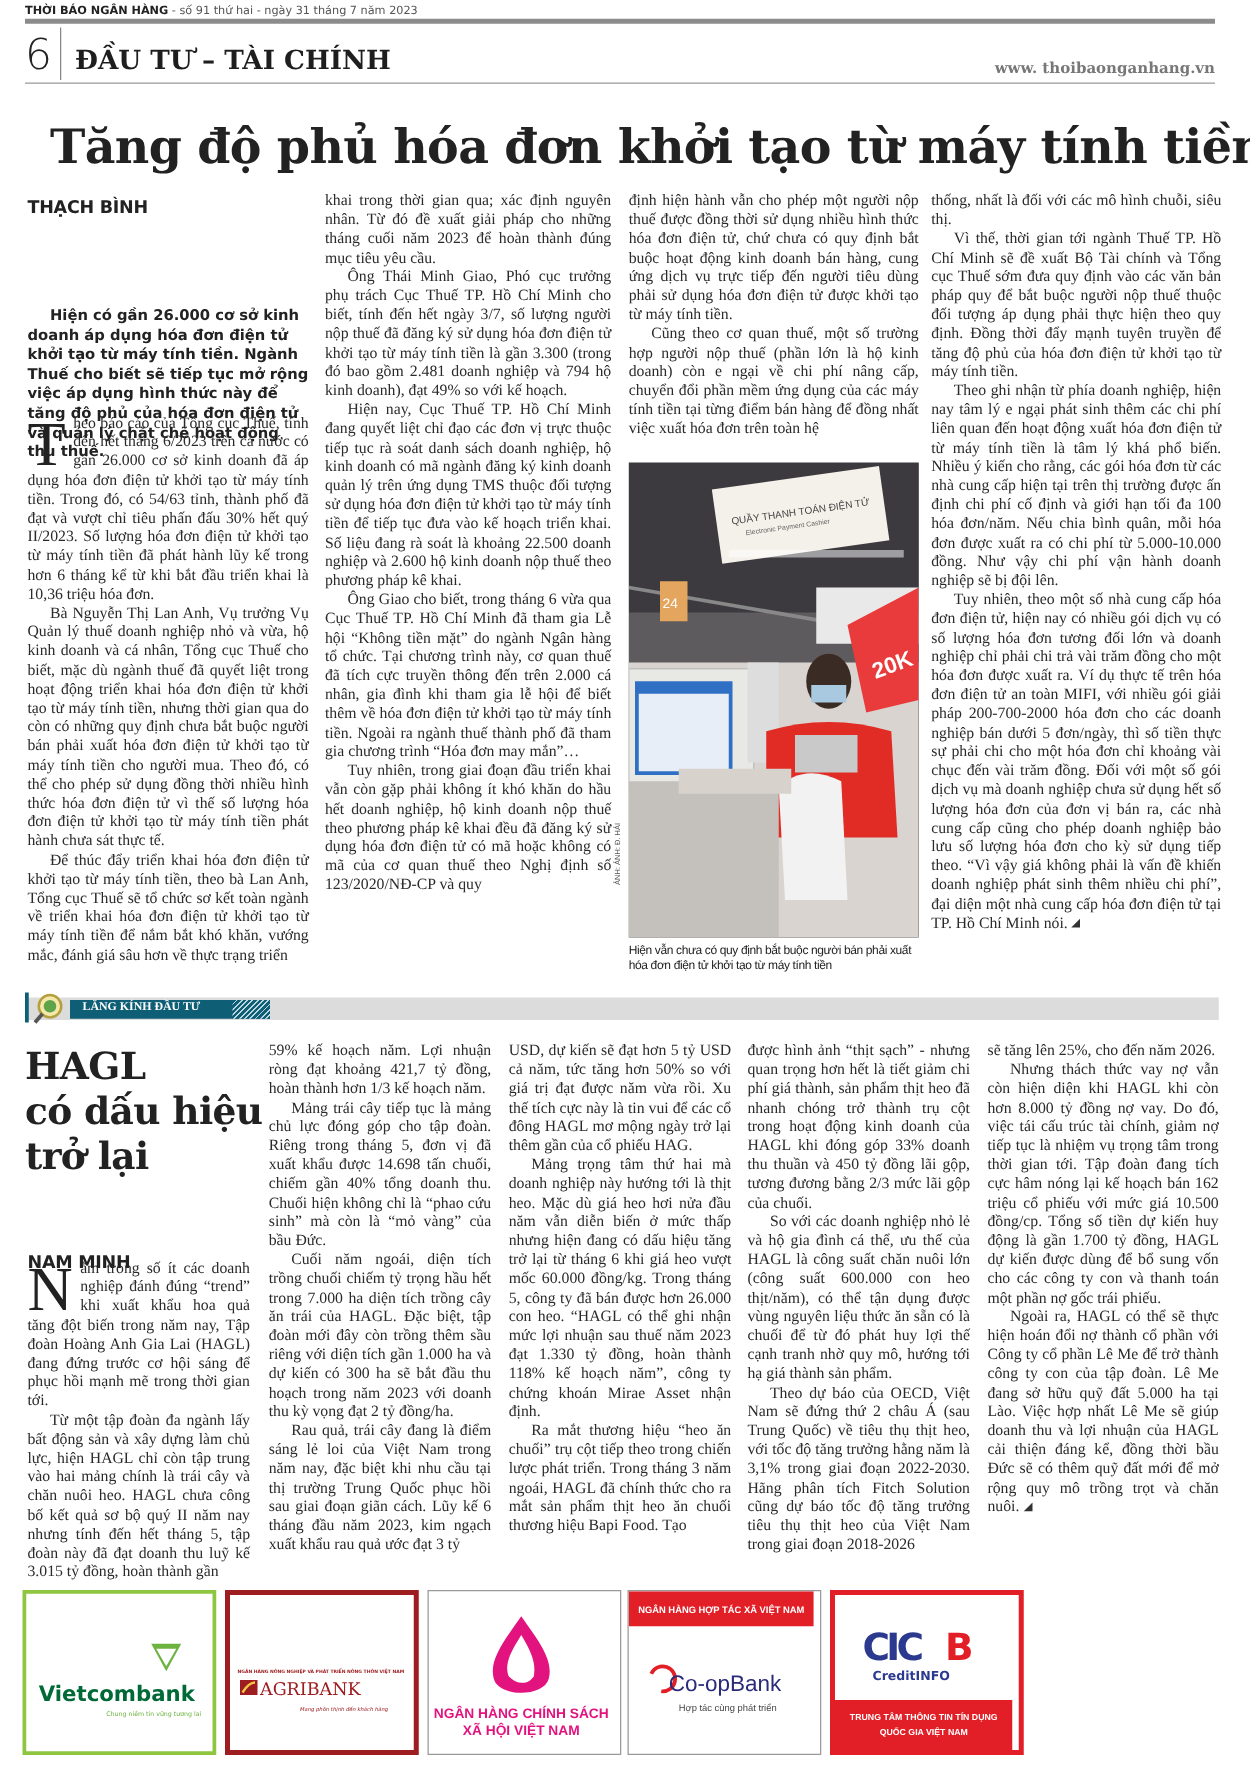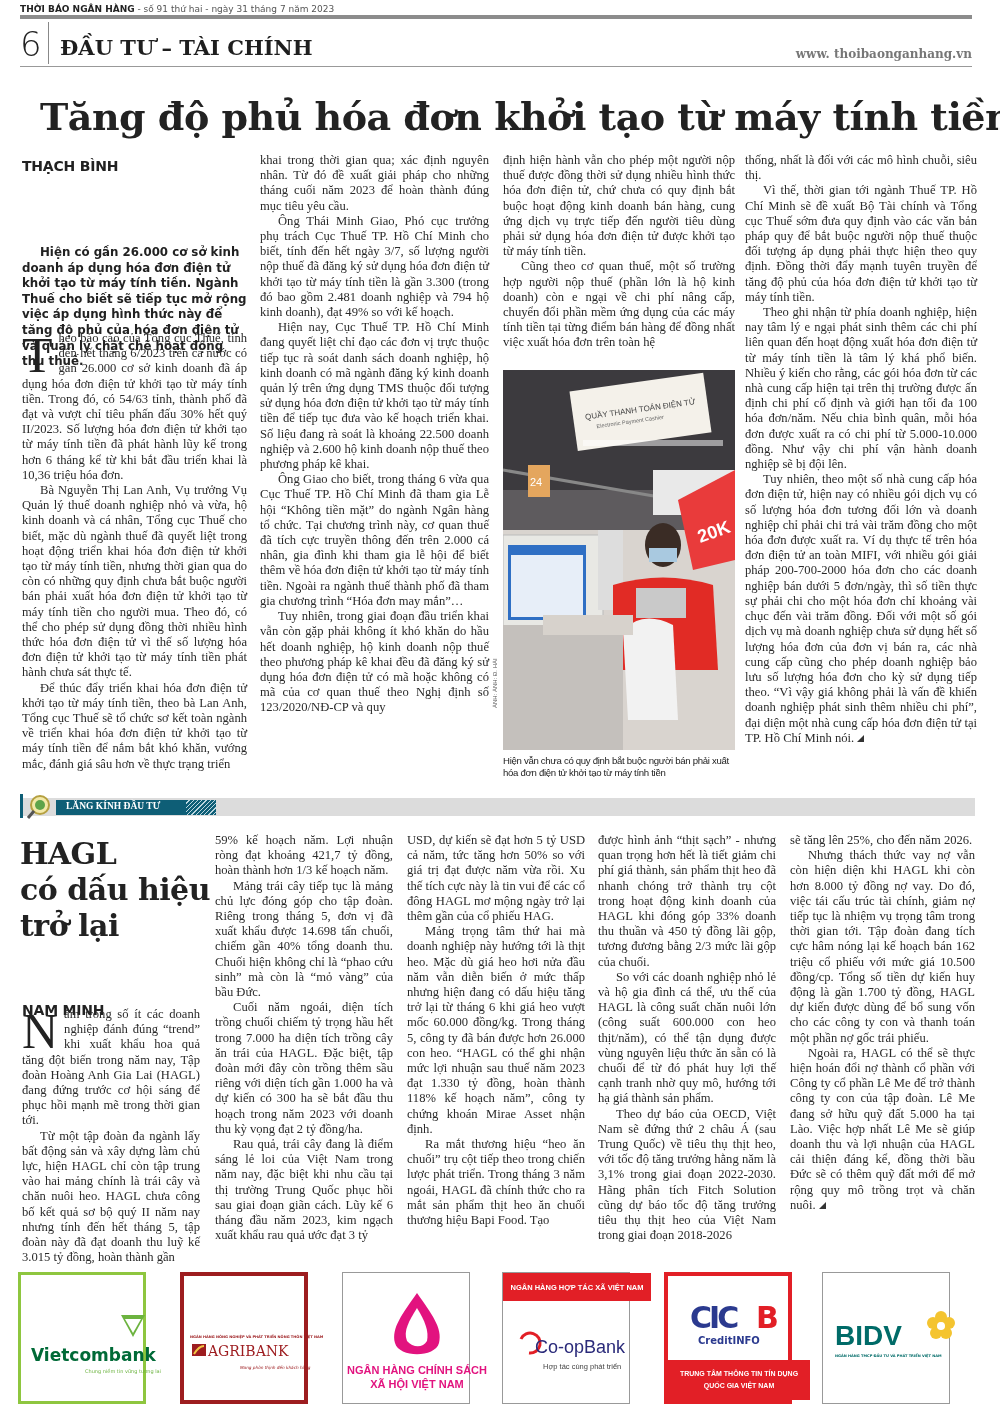--- a/index.html
+++ b/index.html
@@ -33,21 +33,21 @@
   .bar2 { position: absolute; left: 20px; top: 798px; width: 955px; height: 18px; background: #dcdcdc; }
   .bar2-left { position: absolute; left: 20px; top: 794px; width: 3px; height: 24px; background: #0e5e76; }
   .bar2-tag { position: absolute; left: 56px; top: 800px; height: 15px; width: 160px; background: #0e5e76; }
   .bar2-tag span { position: absolute; left: 10px; top: 1px; font-family: Liberation Serif, serif; font-weight: bold; font-size: 9.5px; color: #fff; white-space: nowrap; }
   .bar2-stripes { position: absolute; left: 186px; top: 800px; width: 30px; height: 15px; background: repeating-linear-gradient(135deg, #0e5e76 0 2px, #bcd7e0 2px 3px); }
   .lens { position: absolute; left: 26px; top: 794px; width: 26px; height: 26px; }
 
   .h2 { position: absolute; left: 20px; top: 836px; font-family: "DejaVu Serif", serif; font-weight: bold; font-size: 30px; line-height: 36px; color: #222; letter-spacing: -0.5px; }
 
   .ads { position: absolute; left: 18px; top: 1272px; width: 964px; height: 130px; }
-  .ad { position: absolute; top: 0; width: 128px; height: 132px; background: #fff; }
+  .ad { position: absolute; top: 0; width: 155px; height: 132px; background: #fff; }
   .ad1 { left: 0; border: 3px solid #8ec63f; }
   .ad2 { left: 162px; border: 4px solid #9d1d20; }
   .ad3 { left: 324px; border: 1px solid #999; }
   .ad4 { left: 484px; border: 1px solid #999; }
   .ad5 { left: 646px; border: 4px solid #e21f26; }
   .ad6 { left: 804px; border: 1px solid #999; }
 </style>
 </head>
 <body>
 
@@ -208,27 +208,13 @@
   <div class="ad ad5">
     <svg width="142" height="124" viewBox="0 0 142 124">
       <text x="22" y="52" font-family="DejaVu Sans, sans-serif" font-weight="bold" font-size="30" fill="#2b3a8f" letter-spacing="-3">CIC</text>
       <text x="88" y="52" font-family="DejaVu Sans, sans-serif" font-weight="bold" font-size="30" fill="#e21f26">B</text>
       <text x="30" y="68" font-family="DejaVu Sans, sans-serif" font-weight="bold" font-size="10" fill="#2b3a8f">CreditINFO</text>
       <rect x="0" y="84" width="142" height="40" fill="#e21f26"></rect>
       <text x="71" y="100" text-anchor="middle" font-family="Liberation Sans, sans-serif" font-weight="bold" font-size="7" fill="#fff">TRUNG TÂM THÔNG TIN TÍN DỤNG</text>
       <text x="71" y="112" text-anchor="middle" font-family="Liberation Sans, sans-serif" font-weight="bold" font-size="7" fill="#fff">QUỐC GIA VIỆT NAM</text>
     </svg>
   </div>
-  <div class="ad ad6">
-    <svg width="148" height="130" viewBox="0 0 148 130">
-      <text x="12" y="72" font-family="Liberation Sans, sans-serif" font-weight="bold" font-size="28" fill="#006b68">BIDV</text>
-      <g transform="translate(118 52)">
-        <circle cx="0" cy="-8" r="6" fill="#f4c430"></circle>
-        <circle cx="8" cy="-2" r="6" fill="#f4c430"></circle>
-        <circle cx="5" cy="8" r="6" fill="#f4c430"></circle>
-        <circle cx="-5" cy="8" r="6" fill="#f4c430"></circle>
-        <circle cx="-8" cy="-2" r="6" fill="#f4c430"></circle>
-        <circle cx="0" cy="1" r="4" fill="#fff"></circle>
-      </g>
-      <text x="12" y="84" font-family="DejaVu Sans, sans-serif" font-size="3.6" fill="#006b68" font-weight="bold">NGÂN HÀNG TMCP ĐẦU TƯ VÀ PHÁT TRIỂN VIỆT NAM</text>
-    </svg>
-  </div>
 </div>
 
 </body></html>

